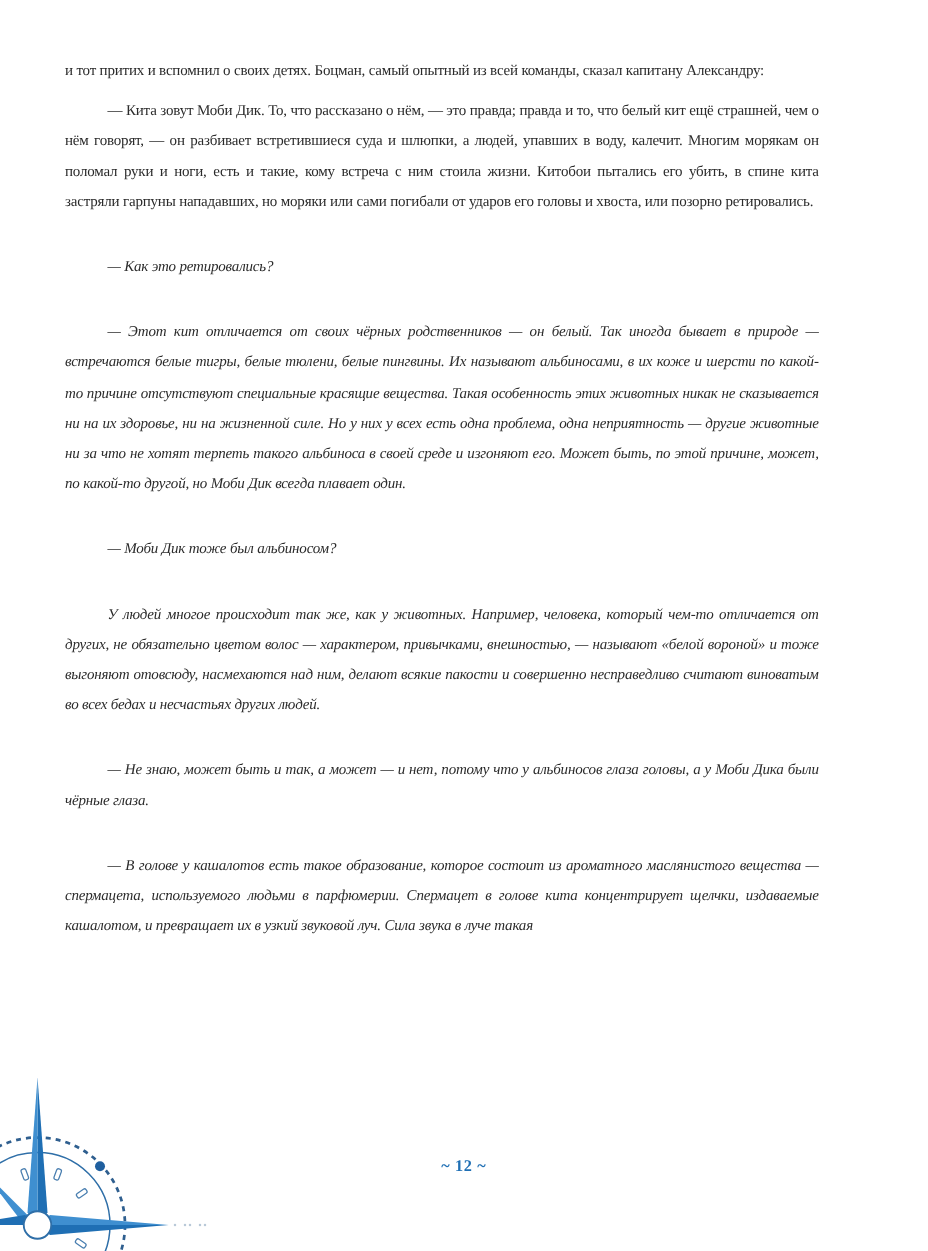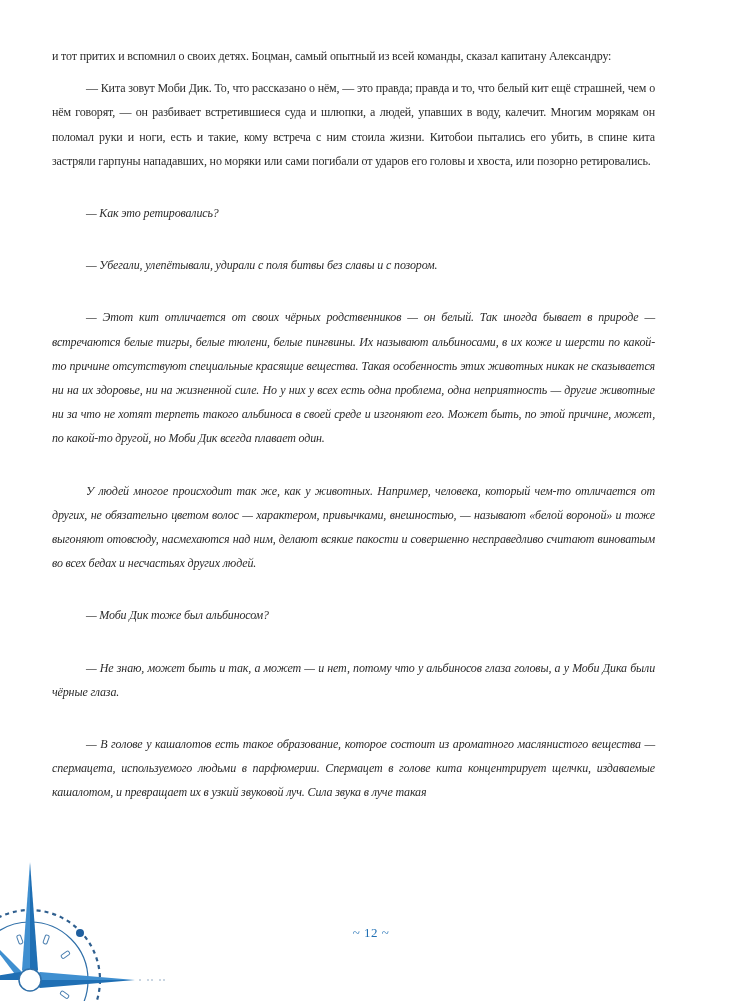--- a/index.html
+++ b/index.html
@@ -33,44 +33,43 @@
     .p.it { font-style: italic; margin-top: 28px; }
     .p.first { margin-bottom: 8px; }
     .p.gap-after { margin-bottom: 8px; }
     .page-number {
       position: absolute;
       left: 0;
       width: 742px;
       top: 925px;
       text-align: center;
       font-family: "Liberation Serif", serif;
-      font-weight: normal;
+      font-weight: bold;
       font-size: 13px;
       color: #1f6fb4;
       letter-spacing: 0.5px;
     }
     .compass {
       position: absolute;
       left: 0;
       top: 860px;
       width: 170px;
       height: 141px;
     }
   </style>
 </head>
 <body>
 
 <div class="page">
   <p class="p noindent first">и тот притих и вспомнил о своих детях. Боцман, самый опытный из всей команды, сказал капитану Александру:</p>
   <p class="p indent gap-after">— Кита зовут Моби Дик. То, что рассказано о нём, — это правда; правда и то, что белый кит ещё страшней, чем о нём говорят, — он разбивает встретившиеся суда и шлюпки, а людей, упавших в воду, калечит. Многим морякам он поломал руки и ноги, есть и такие, кому встреча с ним стоила жизни. Китобои пытались его убить, в спине кита застряли гарпуны нападавших, но моряки или сами погибали от ударов его головы и хвоста, или позорно ретировались.</p>
   <p class="p indent it">— Как это ретировались?</p>
-  <p class="p indent it">— Убегали, улепётывали, удирали с поля битвы без славы и с позором.</p>
   <p class="p indent it">— Этот кит отличается от своих чёрных родственников — он белый. Так иногда бывает в природе — встречаются белые тигры, белые тюлени, белые пингвины. Их называют альбиносами, в их коже и шерсти по какой-то причине отсутствуют специальные красящие вещества. Такая особенность этих животных никак не сказывается ни на их здоровье, ни на жизненной силе. Но у них у всех есть одна проблема, одна неприятность — другие животные ни за что не хотят терпеть такого альбиноса в своей среде и изгоняют его. Может быть, по этой причине, может, по какой-то другой, но Моби Дик всегда плавает один.</p>
+  <p class="p indent it">— Моби Дик тоже был альбиносом?</p>
   <p class="p indent it">У людей многое происходит так же, как у животных. Например, человека, который чем-то отличается от других, не обязательно цветом волос — характером, привычками, внешностью, — называют «белой вороной» и тоже выгоняют отовсюду, насмехаются над ним, делают всякие пакости и совершенно несправедливо считают виноватым во всех бедах и несчастьях других людей.</p>
-  <p class="p indent it">— Моби Дик тоже был альбиносом?</p>
   <p class="p indent it">— Не знаю, может быть и так, а может — и нет, потому что у альбиносов глаза головы, а у Моби Дика были чёрные глаза.</p>
   <p class="p indent it">— В голове у кашалотов есть такое образование, которое состоит из ароматного маслянистого вещества — спермацета, используемого людьми в парфюмерии. Спермацет в голове кита концентрирует щелчки, издаваемые кашалотом, и превращает их в узкий звуковой луч. Сила звука в луче такая</p>
 </div>
 
 <div class="page-number">~ 12 ~</div>
 
 <svg class="compass" viewBox="0 0 170 141" xmlns="http://www.w3.org/2000/svg">
 
   <g transform="translate(30,120)">
 

